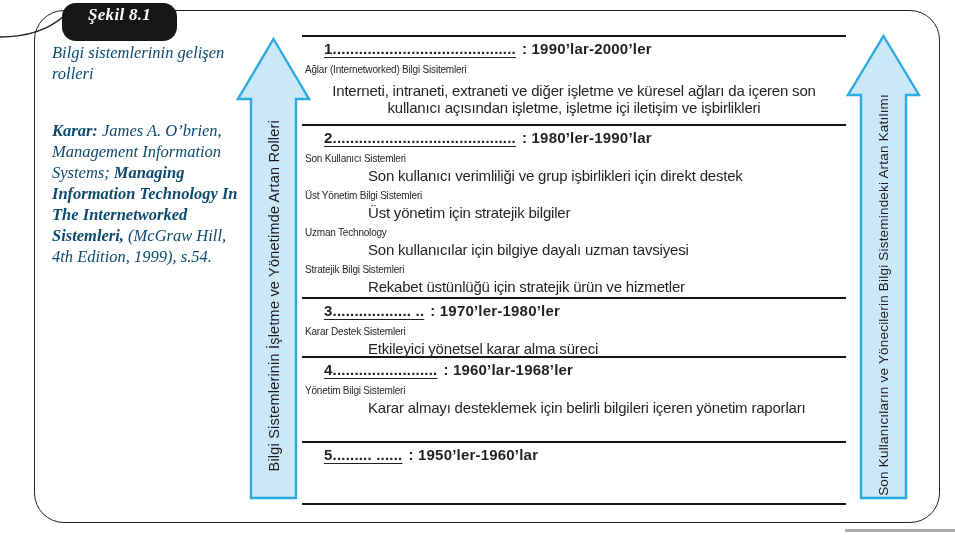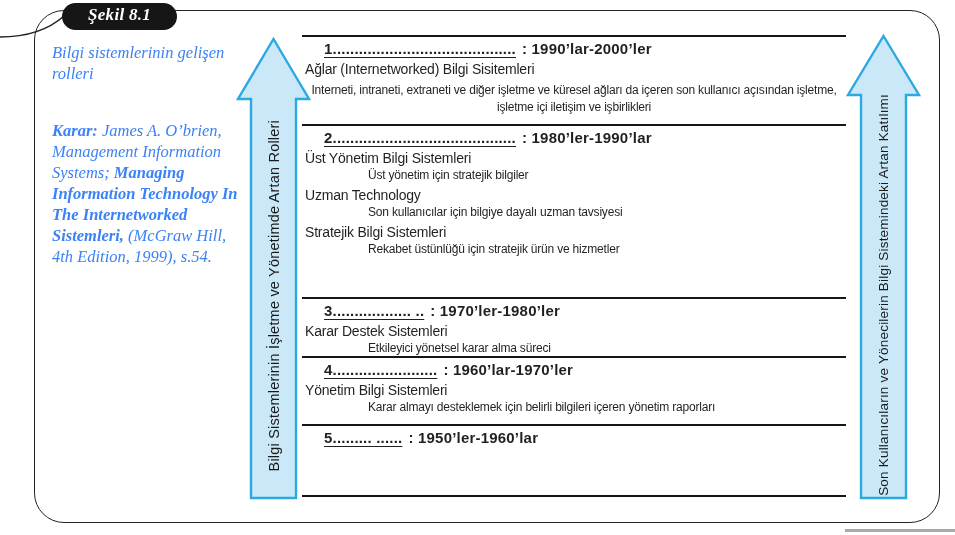--- a/index.html
+++ b/index.html
@@ -17,28 +17,28 @@
     overflow:hidden;
   }
   .figure-border{
     position:absolute;left:34px;top:10px;width:904px;height:511px;
     border:1.6px solid #222;border-radius:30px;
   }
   .flourish{position:absolute;left:0;top:0;}
   .badge{
     position:absolute;left:62px;top:3px;
     background:var(--badge-bg);color:var(--badge-text);
-    border-radius:14px;padding:2px 26px 5px 26px;
+    border-radius:14px;padding:2px 26px 16px 26px;
     font-family:"Liberation Serif", serif;font-style:italic;font-weight:bold;
     font-size:17px;letter-spacing:.3px;
   }
   .sidebar{
     position:absolute;left:52px;top:42px;width:192px;
     font-family:"Liberation Serif", serif;font-style:italic;
-    font-size:16.5px;line-height:21px;color:#3b82f6;
+    font-size:16.5px;line-height:21px;color:#0c4a6e;
   }
   .caption{margin:0 0 36px 0;}
   .source{margin:0;}
   .source b{font-weight:bold;}
   
   .arrow{position:absolute;}
   .arrow-left{left:236px;top:37px;width:75px;height:463px;}
   .arrow-right{left:846px;top:34px;width:75px;height:466px;}
   .arrow svg{position:absolute;left:0;top:0;width:100%;height:100%;}
   .arrow polygon{fill:var(--arrow-fill);stroke:var(--arrow-border);stroke-width:2.4;}
@@ -55,30 +55,30 @@
   
   #timeline{
     position:absolute;left:302px;top:35px;width:544px;
     border-bottom:2.6px solid var(--line);
   }
   .section{box-sizing:border-box;border-top:2.6px solid var(--line);}
   .section:nth-child(1){height:89px;}
   .section:nth-child(2){height:173px;}
   .section:nth-child(3){height:59px;}
   .section:nth-child(4){height:68px;}
-  .section:nth-child(5){height:71px;}
+  .section:nth-child(5){height:62px;margin-top:17px;}
   .section-header{
     margin:3px 0 1px 22px;font-weight:bold;font-size:15px;line-height:18px;
     letter-spacing:.2px;
   }
   .blank{text-decoration:underline;text-underline-offset:3px;}
   .period{margin-left:6px;}
   .item{margin-top:3px;}
-  .item-title{font-size:14px;line-height:17px;letter-spacing:-0.2px;margin-left:3px;}
-  .item-desc{font-size:12px;line-height:17px;letter-spacing:-0.2px;padding-left:66px;}
+  .item-title{font-size:10px;line-height:17px;letter-spacing:-0.2px;margin-left:3px;}
+  .item-desc{font-size:15px;line-height:17px;letter-spacing:-0.2px;padding-left:66px;}
   .section:nth-child(1) .item-desc{padding:0 6px;text-align:center;margin-top:4px;}
   .page-edge-line{
     position:absolute;left:845px;top:529px;width:110px;height:3px;background:#a9a9a9;
   }
 </style>
 </head>
 <body>
 
 <div class="figure-border"></div>
 
@@ -117,41 +117,45 @@
     <div class="section">
       <div class="section-header"><span class="blank">1..........................................</span><span class="period">: 1990’lar-2000’ler</span></div>
       <div class="item">
         <div class="item-title">Ağlar (Internetworked) Bilgi Sisitemleri</div>
         <div class="item-desc">Interneti, intraneti, extraneti ve diğer işletme ve küresel ağları da içeren son kullanıcı açısından işletme, işletme içi iletişim ve işbirlikleri</div>
       </div>
     </div>
     <div class="section">
       <div class="section-header"><span class="blank">2..........................................</span><span class="period">: 1980’ler-1990’lar</span></div>
       <div class="item">
+        <div class="item-title">Son Kullanıcı Sistemleri</div>
+        <div class="item-desc">Son kullanıcı verimliliği ve grup işbirlikleri için direkt destek</div>
+      </div>
+      <div class="item">
         <div class="item-title">Üst Yönetim Bilgi Sistemleri</div>
         <div class="item-desc">Üst yönetim için stratejik bilgiler</div>
       </div>
       <div class="item">
         <div class="item-title">Uzman Technology</div>
         <div class="item-desc">Son kullanıcılar için bilgiye dayalı uzman tavsiyesi</div>
       </div>
       <div class="item">
         <div class="item-title">Stratejik Bilgi Sistemleri</div>
         <div class="item-desc">Rekabet üstünlüğü için stratejik ürün ve hizmetler</div>
       </div>
     </div>
     <div class="section">
       <div class="section-header"><span class="blank">3.................. ..</span><span class="period">: 1970’ler-1980’ler</span></div>
       <div class="item">
         <div class="item-title">Karar Destek Sistemleri</div>
         <div class="item-desc">Etkileyici yönetsel karar alma süreci</div>
       </div>
     </div>
     <div class="section">
-      <div class="section-header"><span class="blank">4........................</span><span class="period">: 1960’lar-1970’ler</span></div>
+      <div class="section-header"><span class="blank">4........................</span><span class="period">: 1960’lar-1968’ler</span></div>
       <div class="item">
         <div class="item-title">Yönetim Bilgi Sistemleri</div>
         <div class="item-desc">Karar almayı desteklemek için belirli bilgileri içeren yönetim raporları</div>
       </div>
     </div>
     <div class="section">
       <div class="section-header"><span class="blank">5......... ......</span><span class="period">: 1950’ler-1960’lar</span></div>
     </div>
   </div>
 

